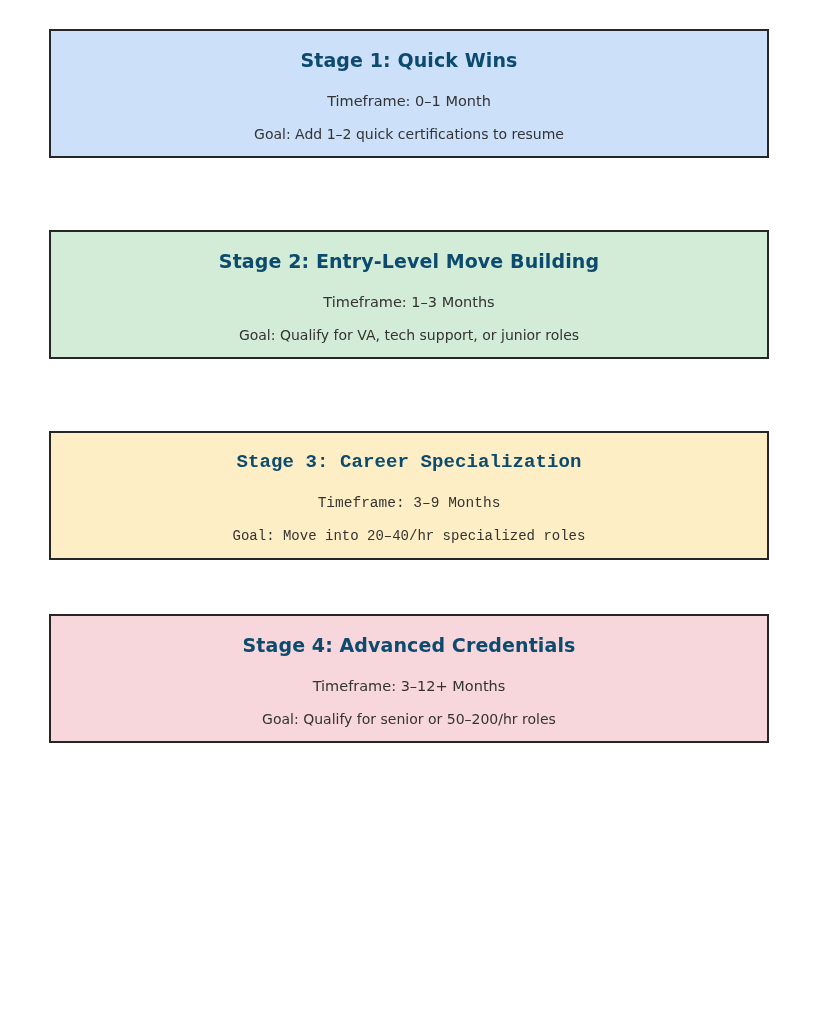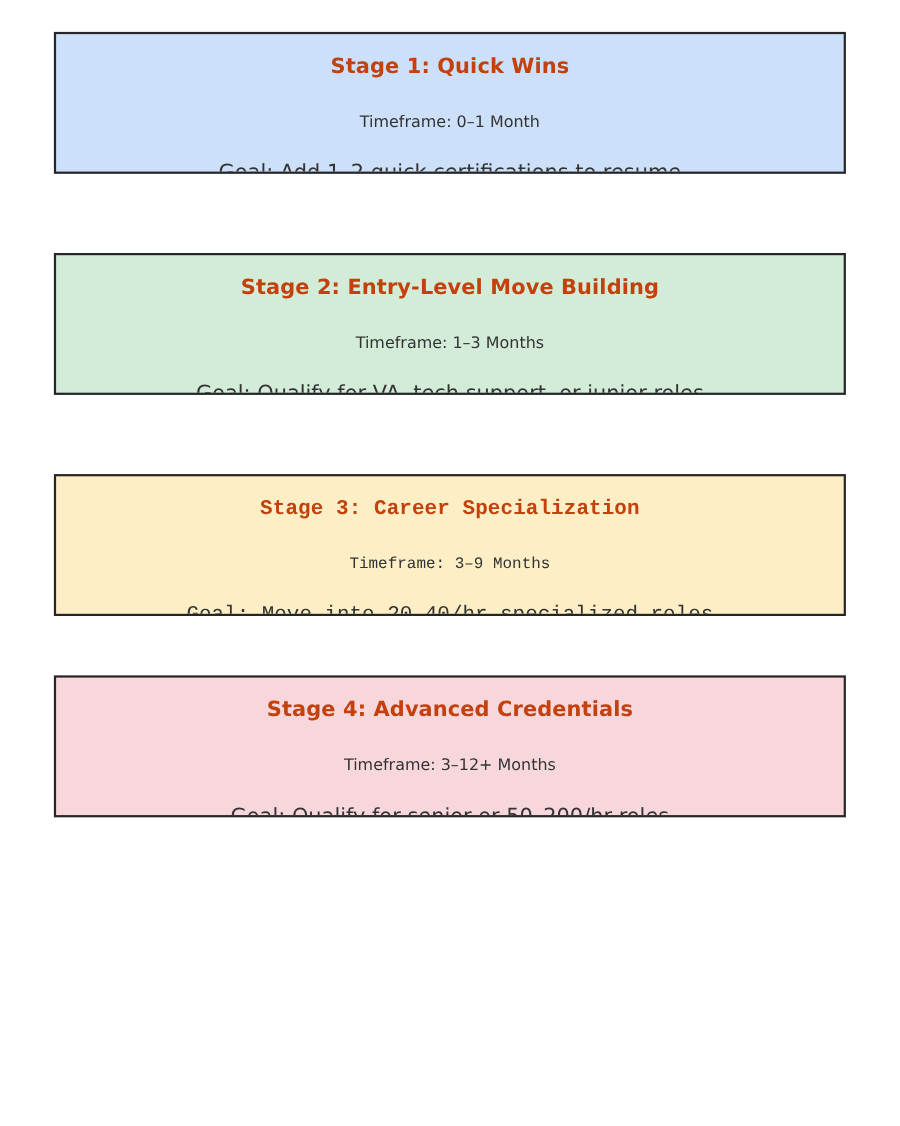--- a/index.html
+++ b/index.html
@@ -36,38 +36,38 @@
   .stage-card.card-1 { top: 29px;  background: #cce0fa; }
   .stage-card.card-2 { top: 230px; background: #d3ecd8; }
   .stage-card.card-3 { top: 431px; background: #fdeec6; font-family: Liberation Mono, monospace; }
   .stage-card.card-4 { top: 614px; background: #f8d7dc; }
 
   .stage-title {
     margin: 0;
     padding-top: 18px;
     font-size: 19px;
     font-weight: bold;
-    color: #c2410c;
+    color: #0c4a6e;
     letter-spacing: 0.1px;
     line-height: 1.2;
   }
 
   .stage-timeframe {
-    margin: 12px;
+    margin: 2px;
     padding-top: 19px;
     font-size: 14.5px;
     font-weight: normal;
     color: #333333;
     line-height: 1.2;
   }
 
   .stage-goal {
     margin: 0;
     padding-top: 14px;
-    font-size: 19px;
+    font-size: 14px;
     font-weight: normal;
     color: #333333;
     line-height: 1.2;
   }
 
   .stage-certs {
     margin: 0;
     padding-top: 14px;
     font-size: 13px;
     font-weight: normal;

